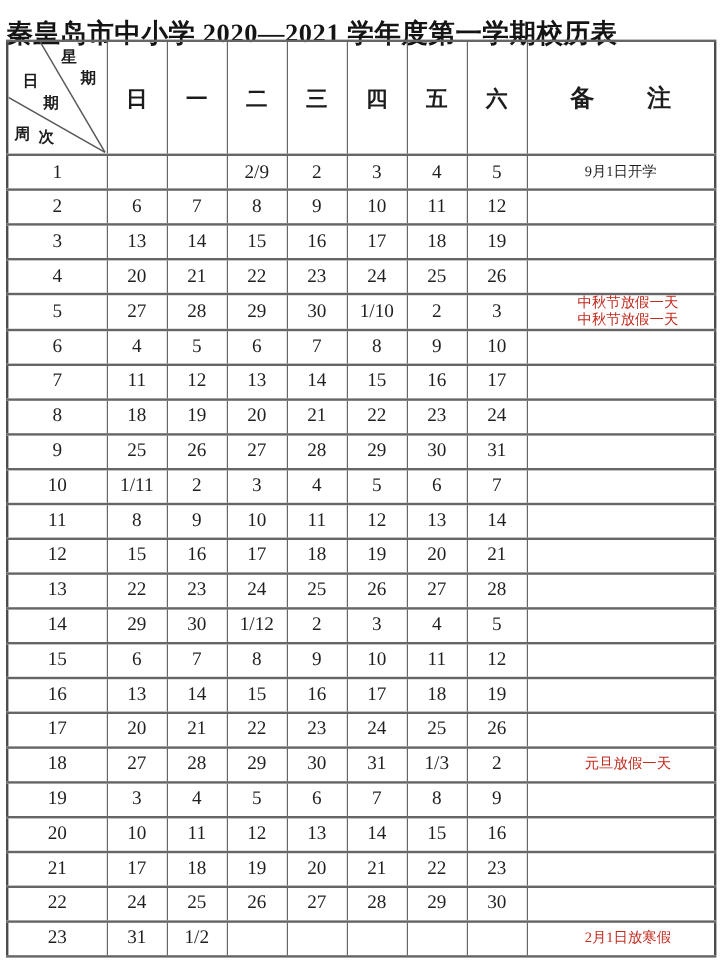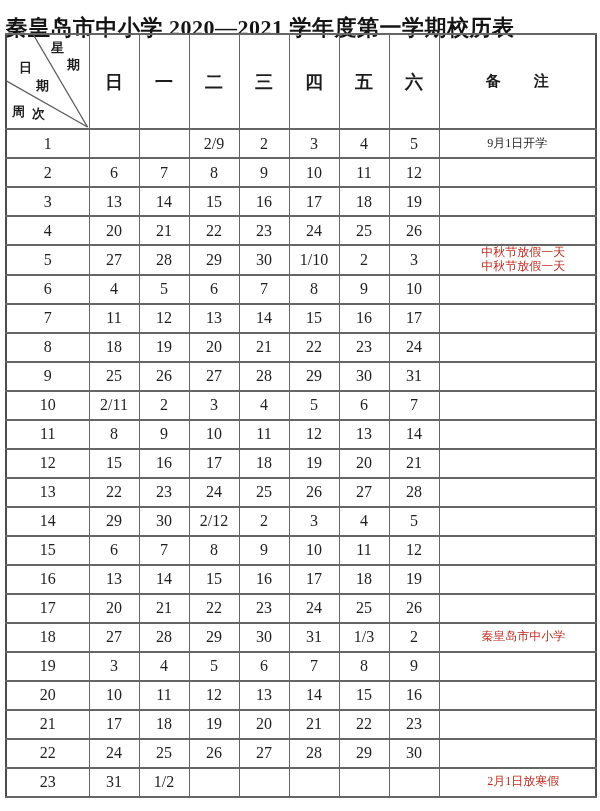--- a/index.html
+++ b/index.html
@@ -31,21 +31,21 @@
     border: 1.5px solid #666666;
     border-top-width: 2px; border-bottom-width: 2px;
     padding: 0;
     text-align: center; vertical-align: middle;
     overflow: hidden;
   }
 
   
   .cal thead th { height: 93px; color: #1c1c1c; }
   .dayh { font-size: 18px; font-weight: 600; }
-  .remh { font-size: 15px; font-weight: 600; }
+  .remh { font-size: 20px; font-weight: 600; }
   .remh .spread { letter-spacing: 2.2em; margin-right: -2.2em; }
 
   .corner { position: relative; }
   .corner svg { position: absolute; left: 0; top: 0; width: 100%; height: 100%; }
   .corner .lbl { position: absolute; left: 0; top: 0; width: 100%; height: 100%; pointer-events: none; }
   .corner .ch {
     position: absolute; display: block;
     font-size: 13px; font-weight: 600; color: #1c1c1c; line-height: 1;
   }
   .lbl-week .ch0 { left: 44px; top: 6px; }
@@ -214,21 +214,21 @@
           <td class="day">26</td>
           <td class="day">27</td>
           <td class="day">28</td>
           <td class="day">29</td>
           <td class="day">30</td>
           <td class="day">31</td>
           <td class="rem blk"></td>
         </tr>
         <tr>
           <td class="wk">10</td>
-          <td class="day">2/11</td>
+          <td class="day">1/11</td>
           <td class="day">2</td>
           <td class="day">3</td>
           <td class="day">4</td>
           <td class="day">5</td>
           <td class="day">6</td>
           <td class="day">7</td>
           <td class="rem blk"></td>
         </tr>
         <tr>
           <td class="wk">11</td>
@@ -260,21 +260,21 @@
           <td class="day">25</td>
           <td class="day">26</td>
           <td class="day">27</td>
           <td class="day">28</td>
           <td class="rem blk"></td>
         </tr>
         <tr>
           <td class="wk">14</td>
           <td class="day">29</td>
           <td class="day">30</td>
-          <td class="day">2/12</td>
+          <td class="day">1/12</td>
           <td class="day">2</td>
           <td class="day">3</td>
           <td class="day">4</td>
           <td class="day">5</td>
           <td class="rem blk"></td>
         </tr>
         <tr>
           <td class="wk">15</td>
           <td class="day">6</td>
           <td class="day">7</td>
@@ -310,21 +310,21 @@
         <tr>
           <td class="wk">18</td>
           <td class="day">27</td>
           <td class="day">28</td>
           <td class="day">29</td>
           <td class="day">30</td>
           <td class="day">31</td>
           <td class="day red">1/3</td>
           <td class="day">2</td>
           <td class="rem red">
-            <div>秦皇岛市中小学</div>
+            <div>元旦放假一天</div>
           </td>
         </tr>
         <tr>
           <td class="wk">19</td>
           <td class="day">3</td>
           <td class="day">4</td>
           <td class="day">5</td>
           <td class="day">6</td>
           <td class="day">7</td>
           <td class="day">8</td>

